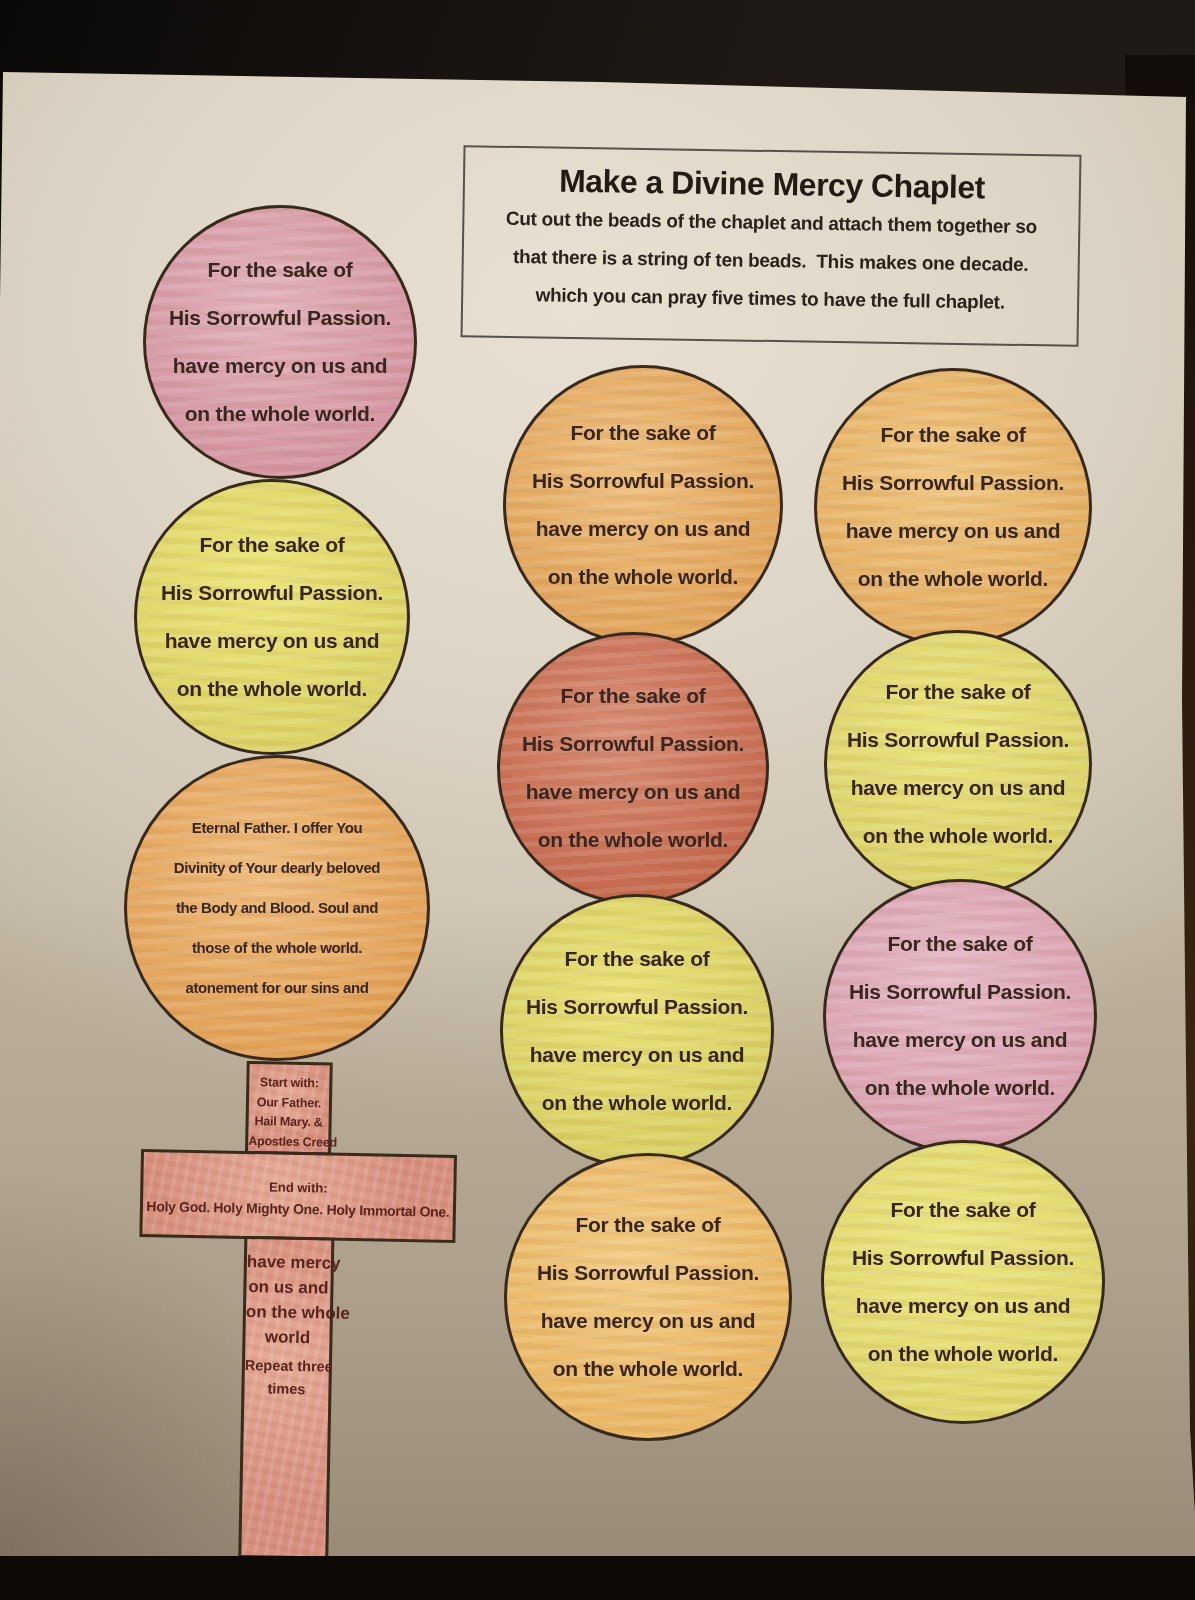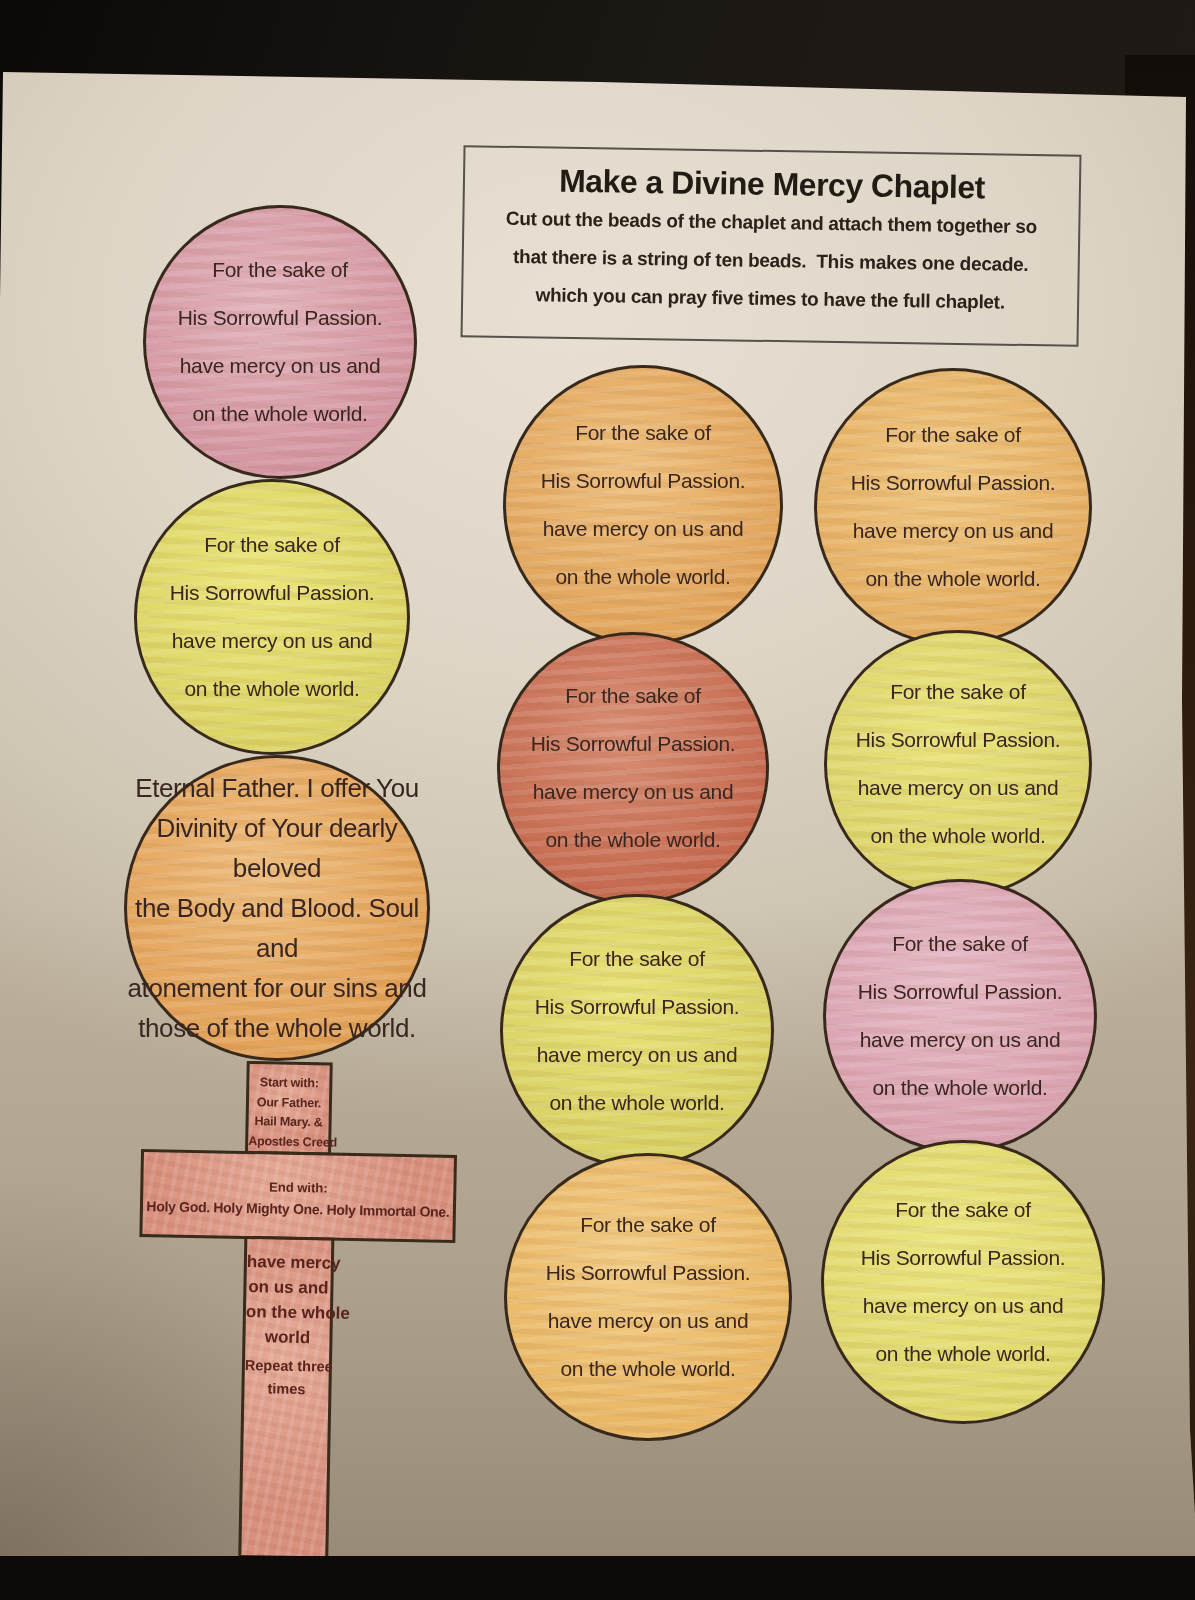--- a/index.html
+++ b/index.html
@@ -31,22 +31,22 @@
   .bead {
     position:absolute; border-radius:50%; border:3px solid #37291b; box-sizing:border-box;
     display:flex; align-items:center; justify-content:center; text-align:center;
   }
   .bead::before {
     content:""; position:absolute; inset:0; border-radius:50%; z-index:0;
     background:
       repeating-linear-gradient(176deg, rgba(255,255,255,0.10) 0px 5px, rgba(255,255,255,0) 5px 13px),
       repeating-linear-gradient(4deg, rgba(120,70,20,0.06) 0px 6px, rgba(120,70,20,0) 6px 15px);
   }
-  .bead-text { position:relative; z-index:1; font-weight:normal; color:#3a2620; font-size:21px; line-height:48px; letter-spacing:-0.3px; }
-  .bead-big .bead-text { font-size:26px; line-height:40px; letter-spacing:-0.4px; }
+  .bead-text { position:relative; z-index:1; font-weight:bold; color:#3a2620; font-size:21px; line-height:48px; letter-spacing:-0.3px; }
+  .bead-big .bead-text { font-size:15px; line-height:40px; letter-spacing:-0.4px; }
 
   .cross { position:absolute; left:130px; top:1055px; width:340px; height:510px; transform:rotate(1.1deg); }
   .cross-piece { position:absolute; box-sizing:border-box; border:3px solid #3a2a1a; text-align:center; }
   .cross-piece::before {
     content:""; position:absolute; inset:0; z-index:0;
     background:
       repeating-linear-gradient(100deg, rgba(255,255,255,0.10) 0px 4px, rgba(255,255,255,0) 4px 11px),
       repeating-linear-gradient(10deg, rgba(140,50,30,0.08) 0px 5px, rgba(140,50,30,0) 5px 12px);
   }
   .cross-top { left:112px; top:7px; width:86px; height:93px; padding-top:9px; }
@@ -88,22 +88,22 @@
       <div>His Sorrowful Passion.</div>
       <div>have mercy on us and</div>
       <div>on the whole world.</div>
     </div>
   </div>
   <div class="bead bead-big" style="left: 124px; top: 755px; width: 306px; height: 306px; background: radial-gradient(circle at 45% 38%, rgb(238, 189, 126) 0%, rgb(227, 162, 89) 72%);">
     <div class="bead-text">
       <div>Eternal Father. I offer You</div>
       <div>Divinity of Your dearly beloved</div>
       <div>the Body and Blood. Soul and</div>
+      <div>those of the whole world.</div>
       <div>atonement for our sins and</div>
-      <div>those of the whole world.</div>
     </div>
   </div>
 
   <div class="cross">
     <div class="cross-piece cross-top" style="background: radial-gradient(circle at 45% 38%, rgb(229, 172, 152) 0%, rgb(216, 145, 127) 72%);">
       <div class="cross-line">Start with:</div>
       <div class="cross-line">Our Father.</div>
       <div class="cross-line">Hail Mary. &amp;</div>
       <div class="cross-line">Apostles Creed</div>
     </div>

